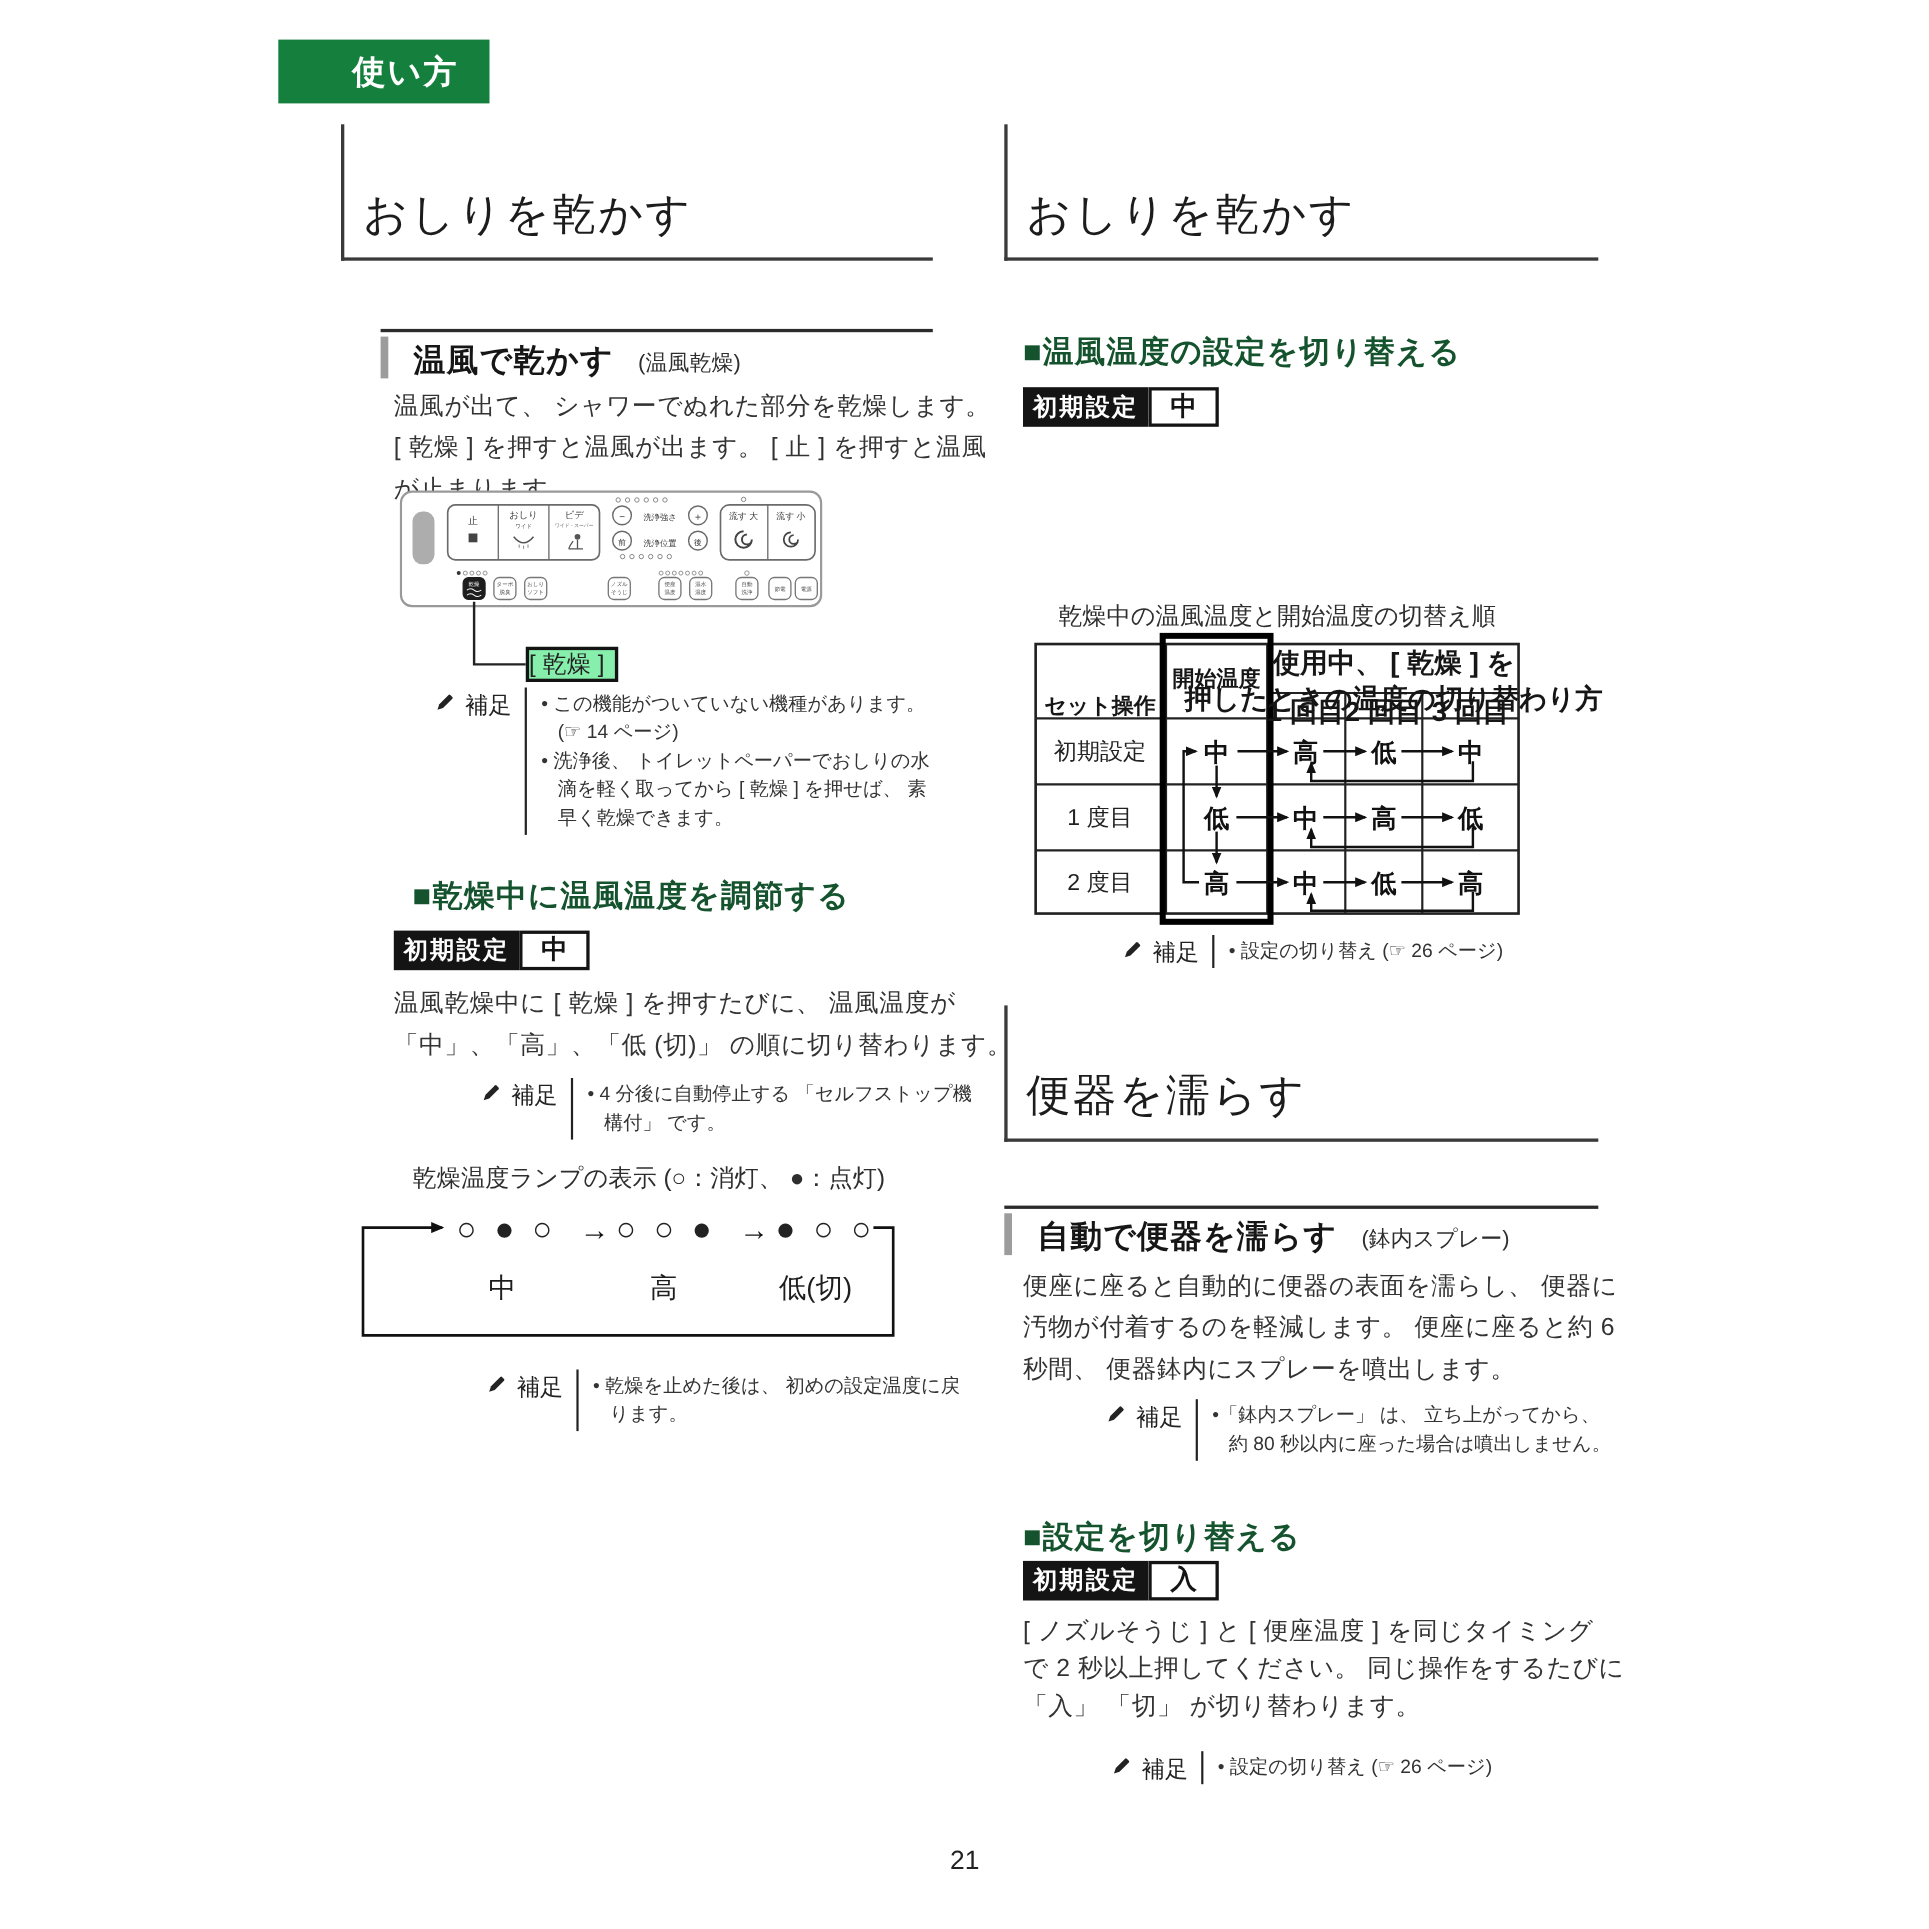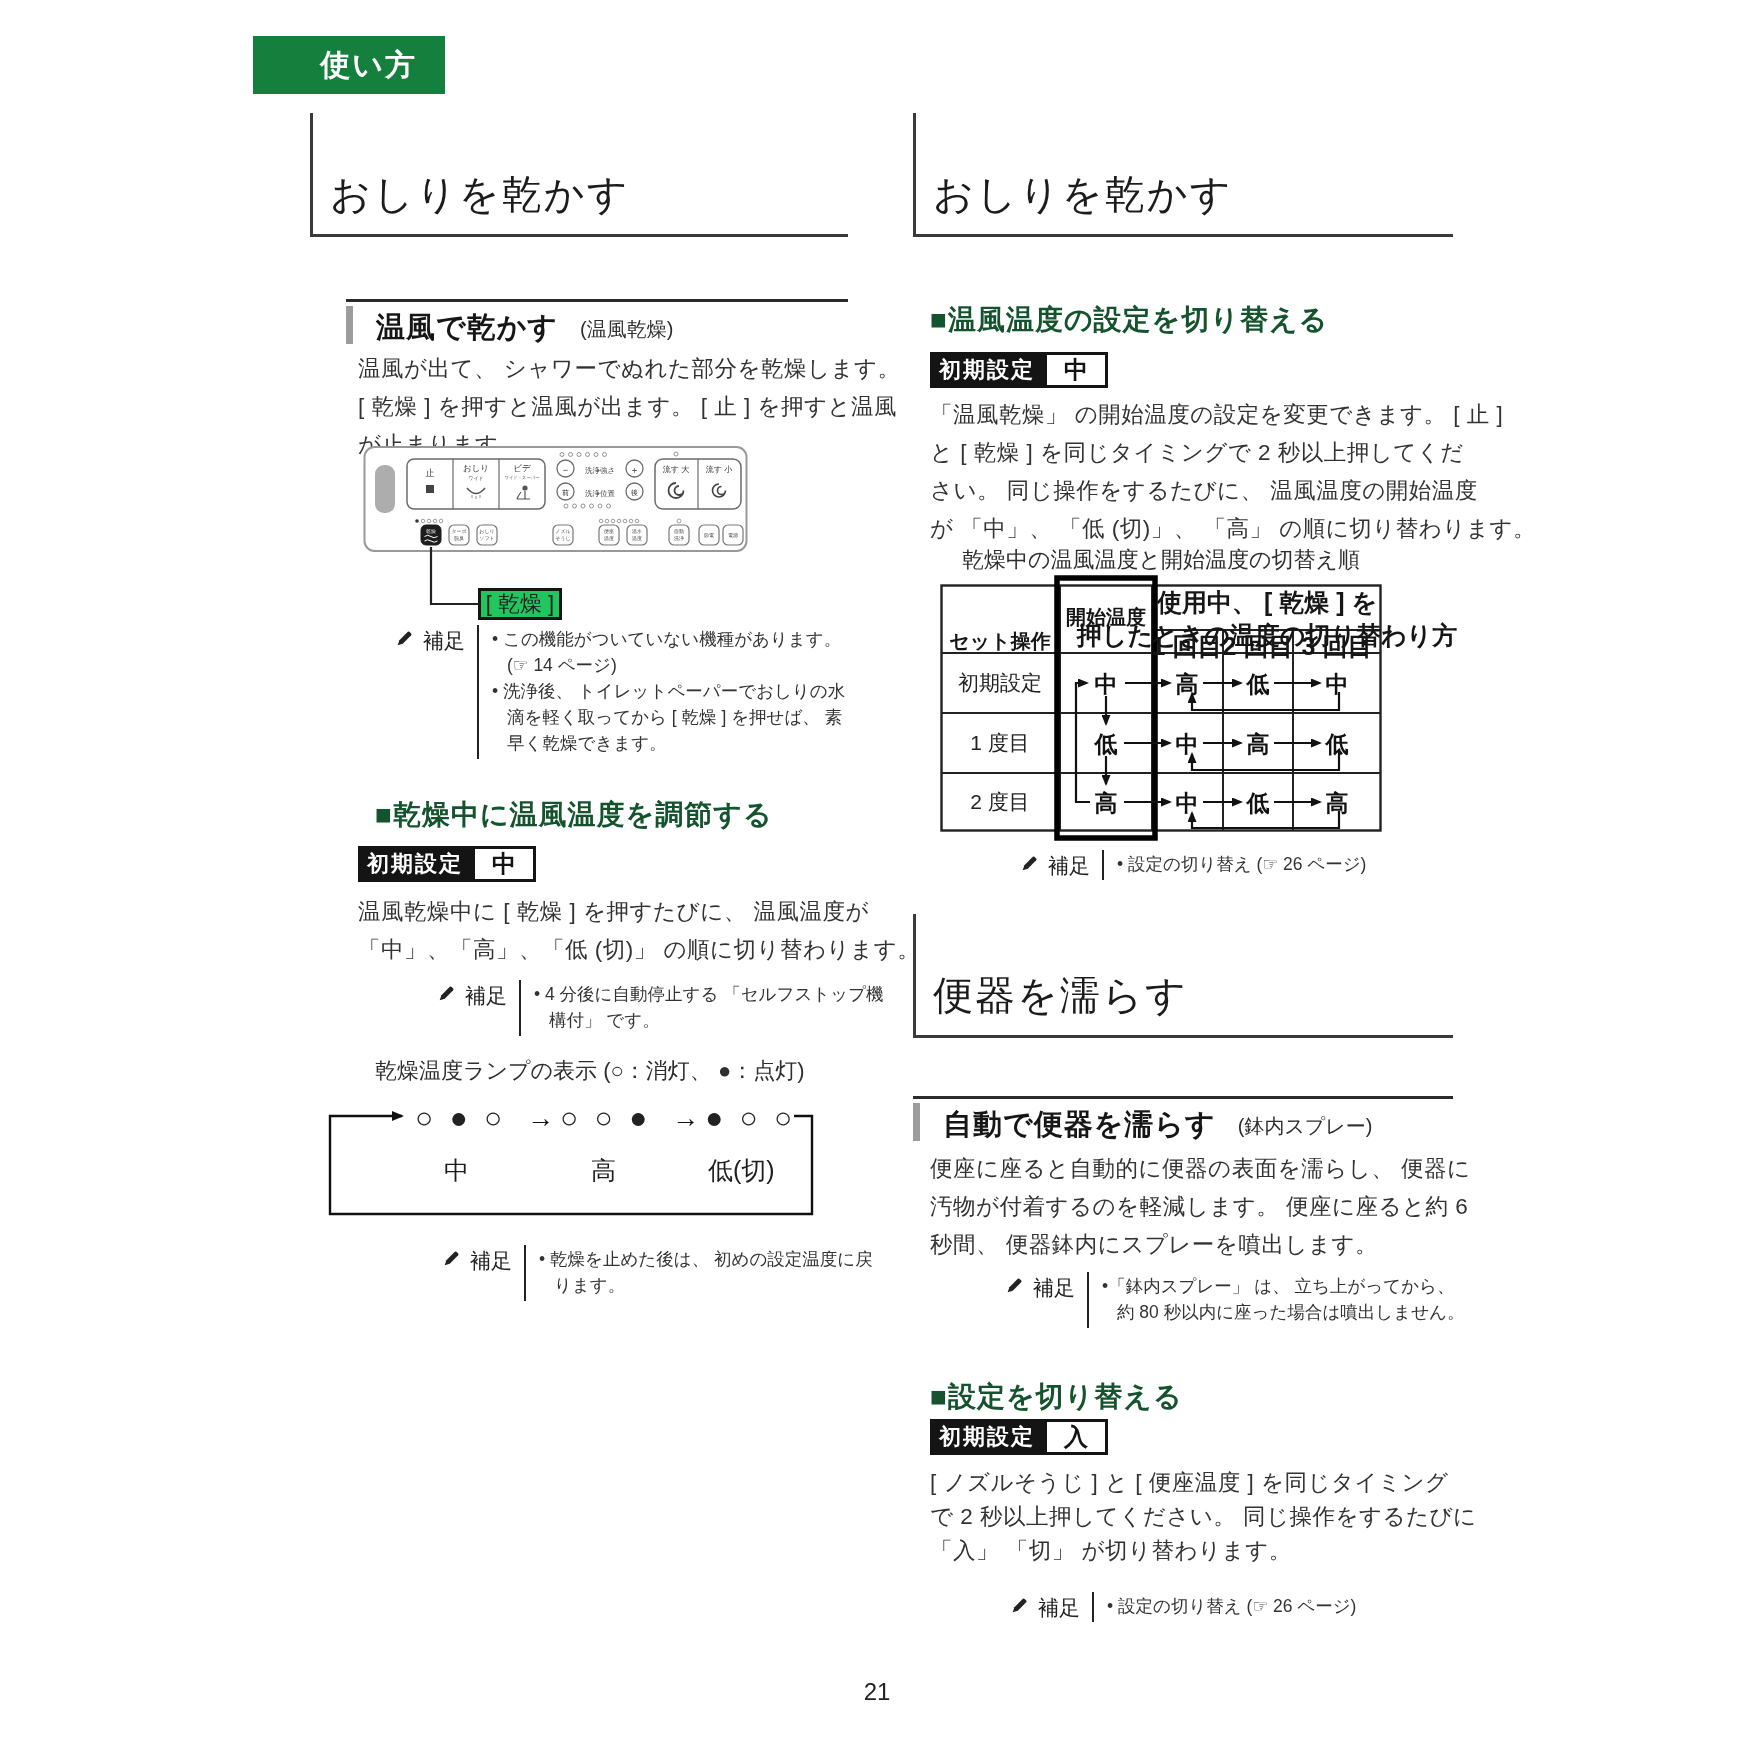--- a/index.html
+++ b/index.html
@@ -58,22 +58,22 @@
   
   .note { position:absolute; display:flex; align-items:flex-start; }
   .note-ico { margin-top:4px; flex:none; }
   .note-label { font-size:21px; color:#222; margin:2px 12px 0 9px; white-space:nowrap; }
   .note-body { border-left:2.5px solid #222; padding:1px 0 3px 13px; }
   .note-line { font-size:17.5px; line-height:26px; color:#333; white-space:nowrap; }
   .note-line.cont { padding-left:15px; }
 
   
   .callout {
-    position:absolute; border:3px solid #141414; background:#22c55e;
-    font-size:22px; color:#222; text-align:center; line-height:26px;
+    position:absolute; border:3px solid #141414; background:#86efac;
+    font-size:22px; color:#222; text-align:left; line-height:26px;
   }
 
   
   .lampwrap { position:absolute; }
   .lamp-caption { position:absolute; left:55px; top:8px; font-size:22px; color:#2e2e2e; white-space:nowrap; }
   .lampg { position:absolute; top:53px; font-size:30px; color:#222; letter-spacing:4px; white-space:nowrap; }
   .lamp-arrow { position:absolute; top:55px; font-size:27px; font-weight:bold; color:#111; }
   .lamp-label { position:absolute; top:106px; font-size:25px; color:#1d1d1d; white-space:nowrap; }
 
   
@@ -285,26 +285,20 @@
     <div class="tt">おしりを乾かす</div>
   </div>
 
   <div class="sqhead" style="left:930px; top:301px;">■温風温度の設定を切り替える</div>
 
   <div class="badge" style="left:930px; top:352px;">
     <span class="badge-label">初期設定</span>
     <span class="badge-value">中</span>
   </div>
 
-  <div class="body-text" style="left:930px; top:396px;">
-    <div>「温風乾燥」 の開始温度の設定を変更できます。 [ 止 ]</div>
-    <div>と [ 乾燥 ] を同じタイミングで 2 秒以上押してくだ</div>
-    <div>さい。 同じ操作をするたびに、 温風温度の開始温度</div>
-    <div>が 「中」、 「低 (切)」、 「高」 の順に切り替わります。</div>
-  </div>
 
   <div class="tcap" style="left:940px; top:545px; width:442px;">乾燥中の温風温度と開始温度の切替え順</div>
 
   <svg class="abs" style="left:940px; top:575px;" width="442" height="266">
     <defs>
       <marker id="ah2" markerUnits="userSpaceOnUse" markerWidth="11" markerHeight="9" refX="9" refY="4.5" orient="auto">
         <path d="M0,0 L11,4.5 L0,9 z" fill="#111"></path>
       </marker>
     </defs>
 

